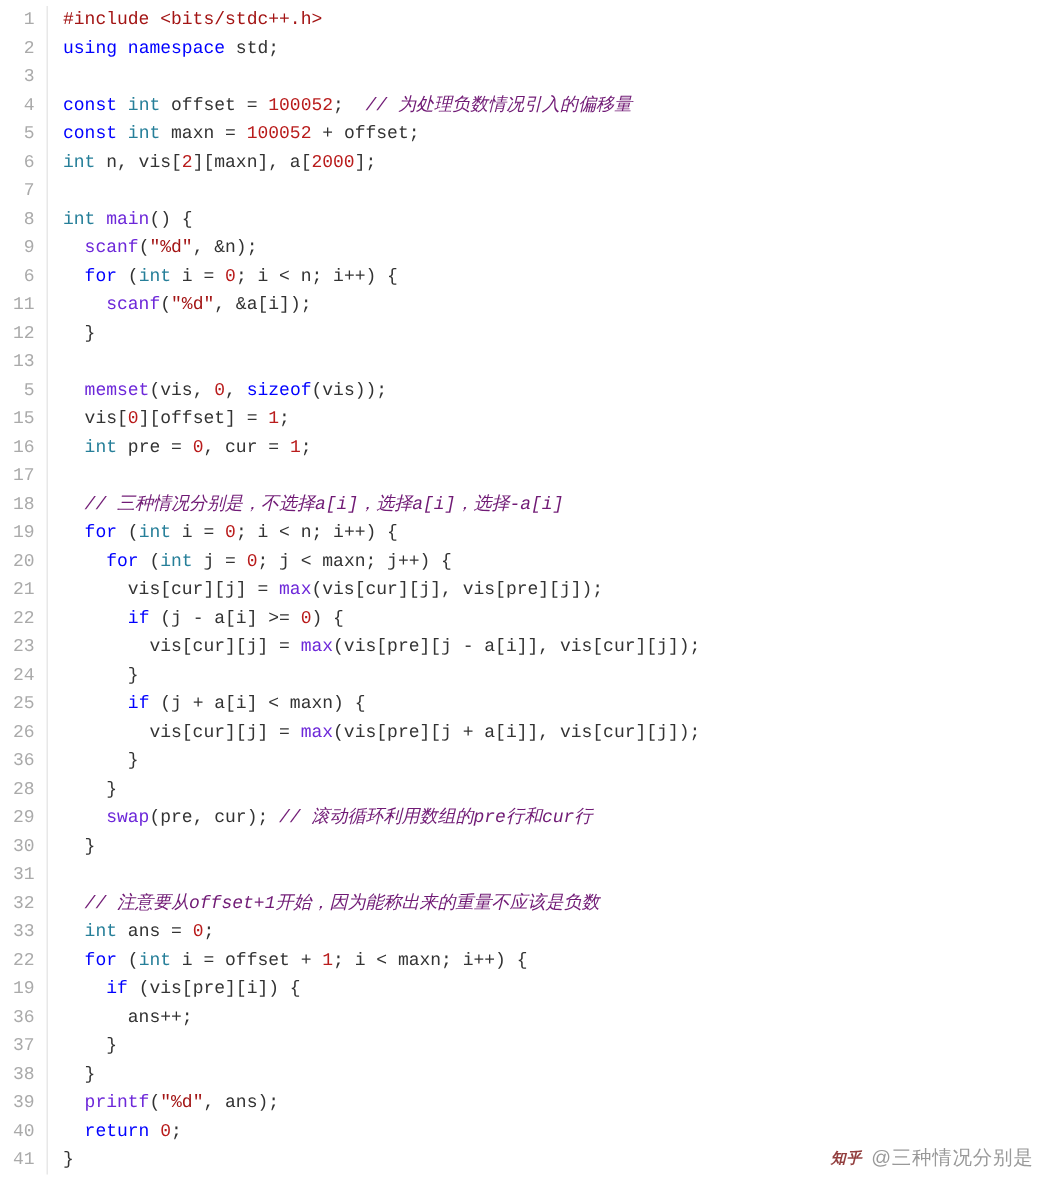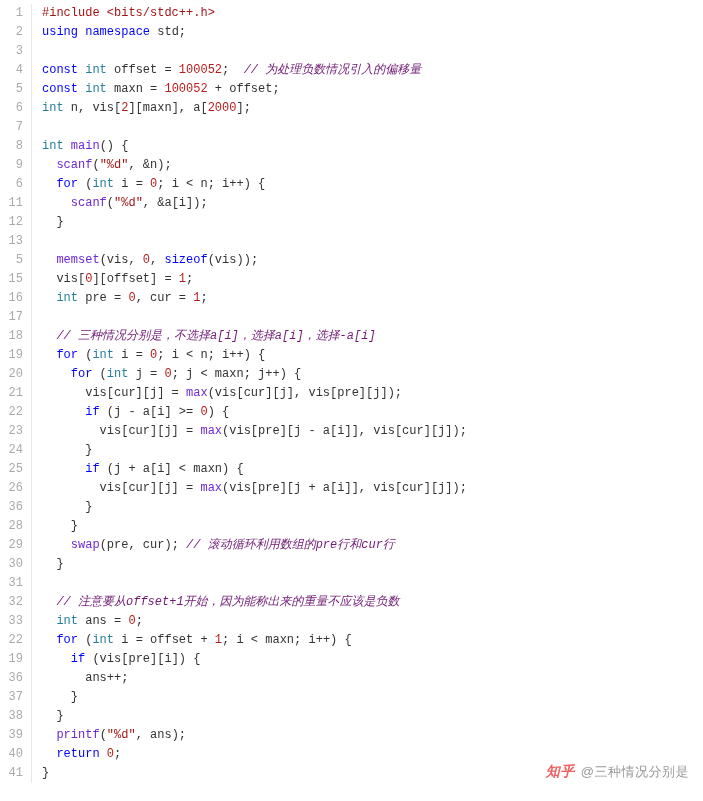--- a/index.html
+++ b/index.html
@@ -45,22 +45,22 @@
     display: flex;
     align-items: center;
     gap: 6px;
     opacity: 0.85;
   }
   .zh-logo {
     display: inline-block;
     font-weight: bold;
     font-style: italic;
     font-family: Georgia, "Times New Roman", serif;
-    font-size: 14px;
-    color: #ef4444;
+    font-size: 10px;
+    color: #7f1d1d;
   }
 </style>
 </head>
 <body>
 
 <div class="code-container">
   <div class="gutter" id="gutter">
       <div class="line">1</div>
       <div class="line">2</div>
       <div class="line">3</div>

